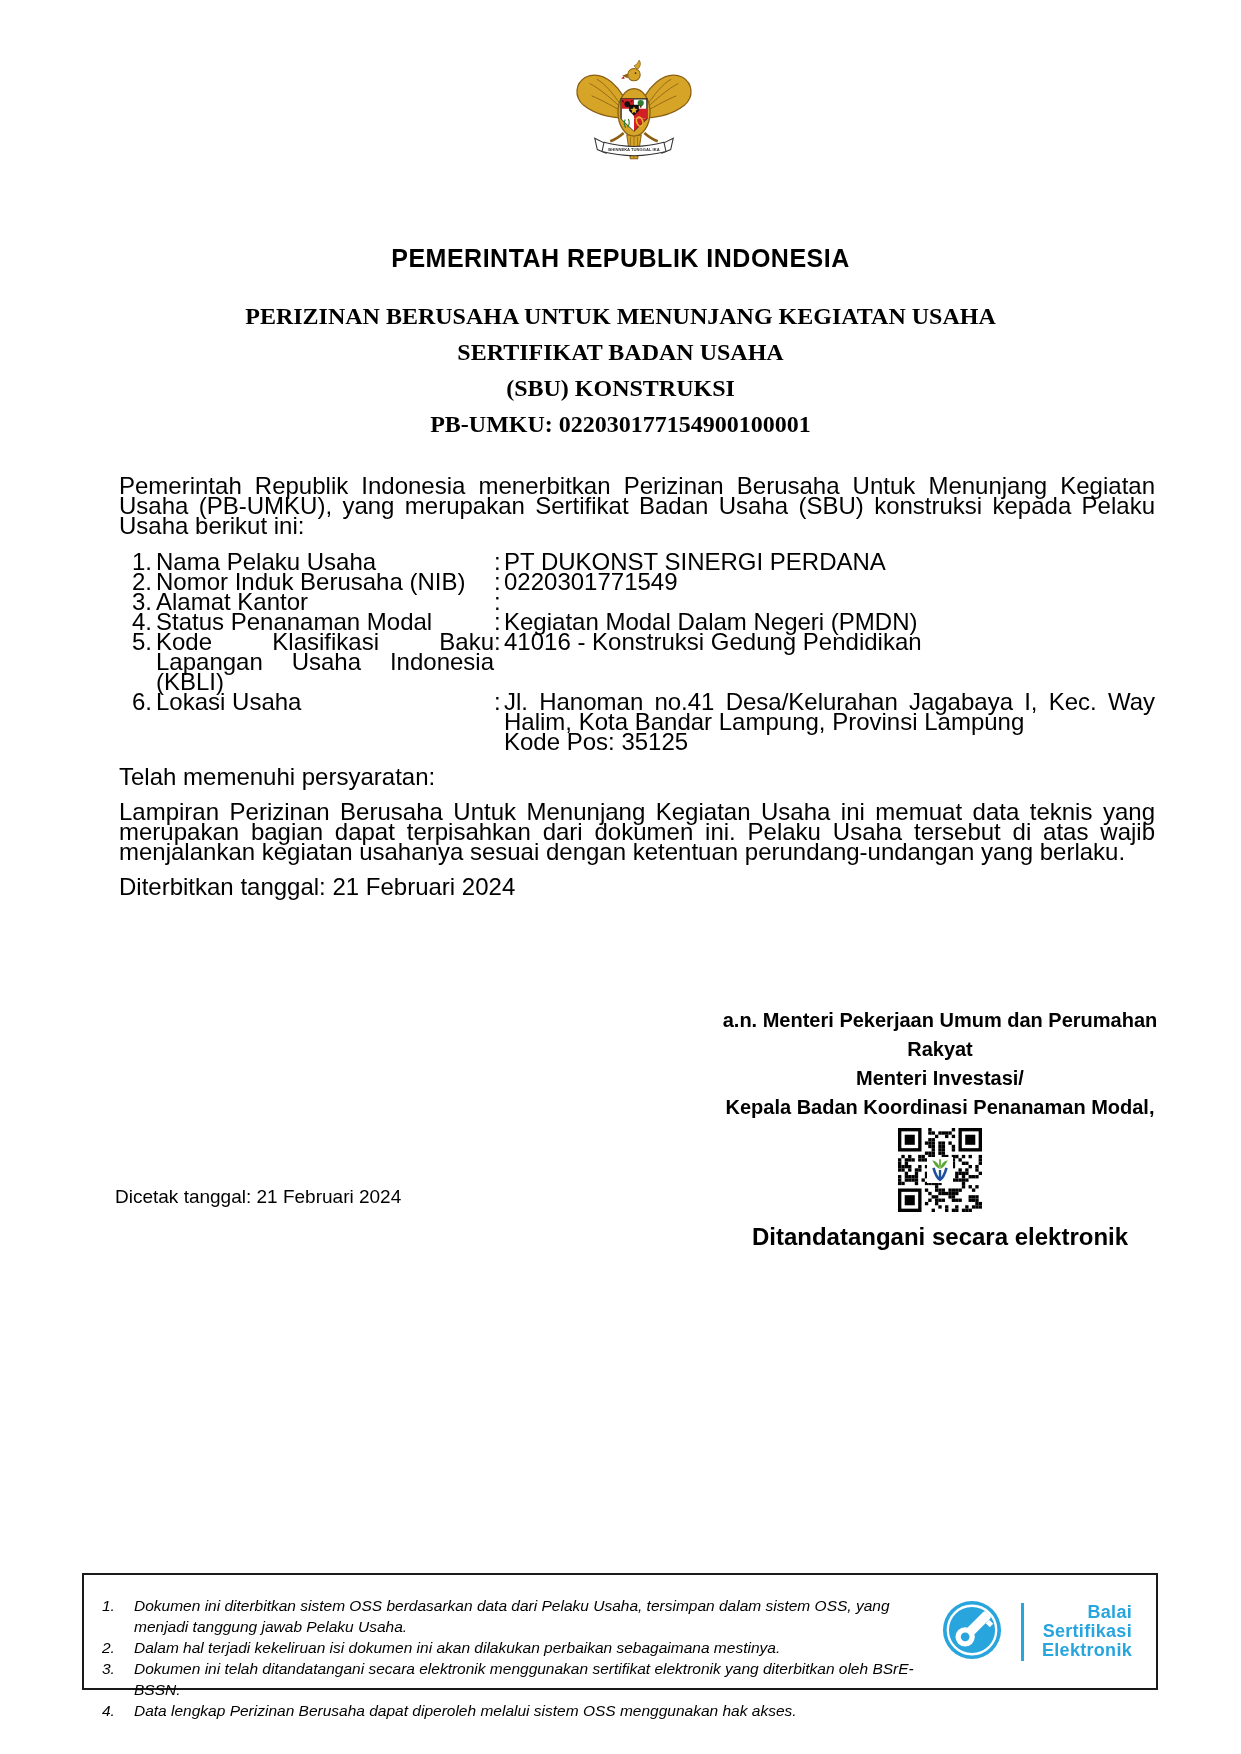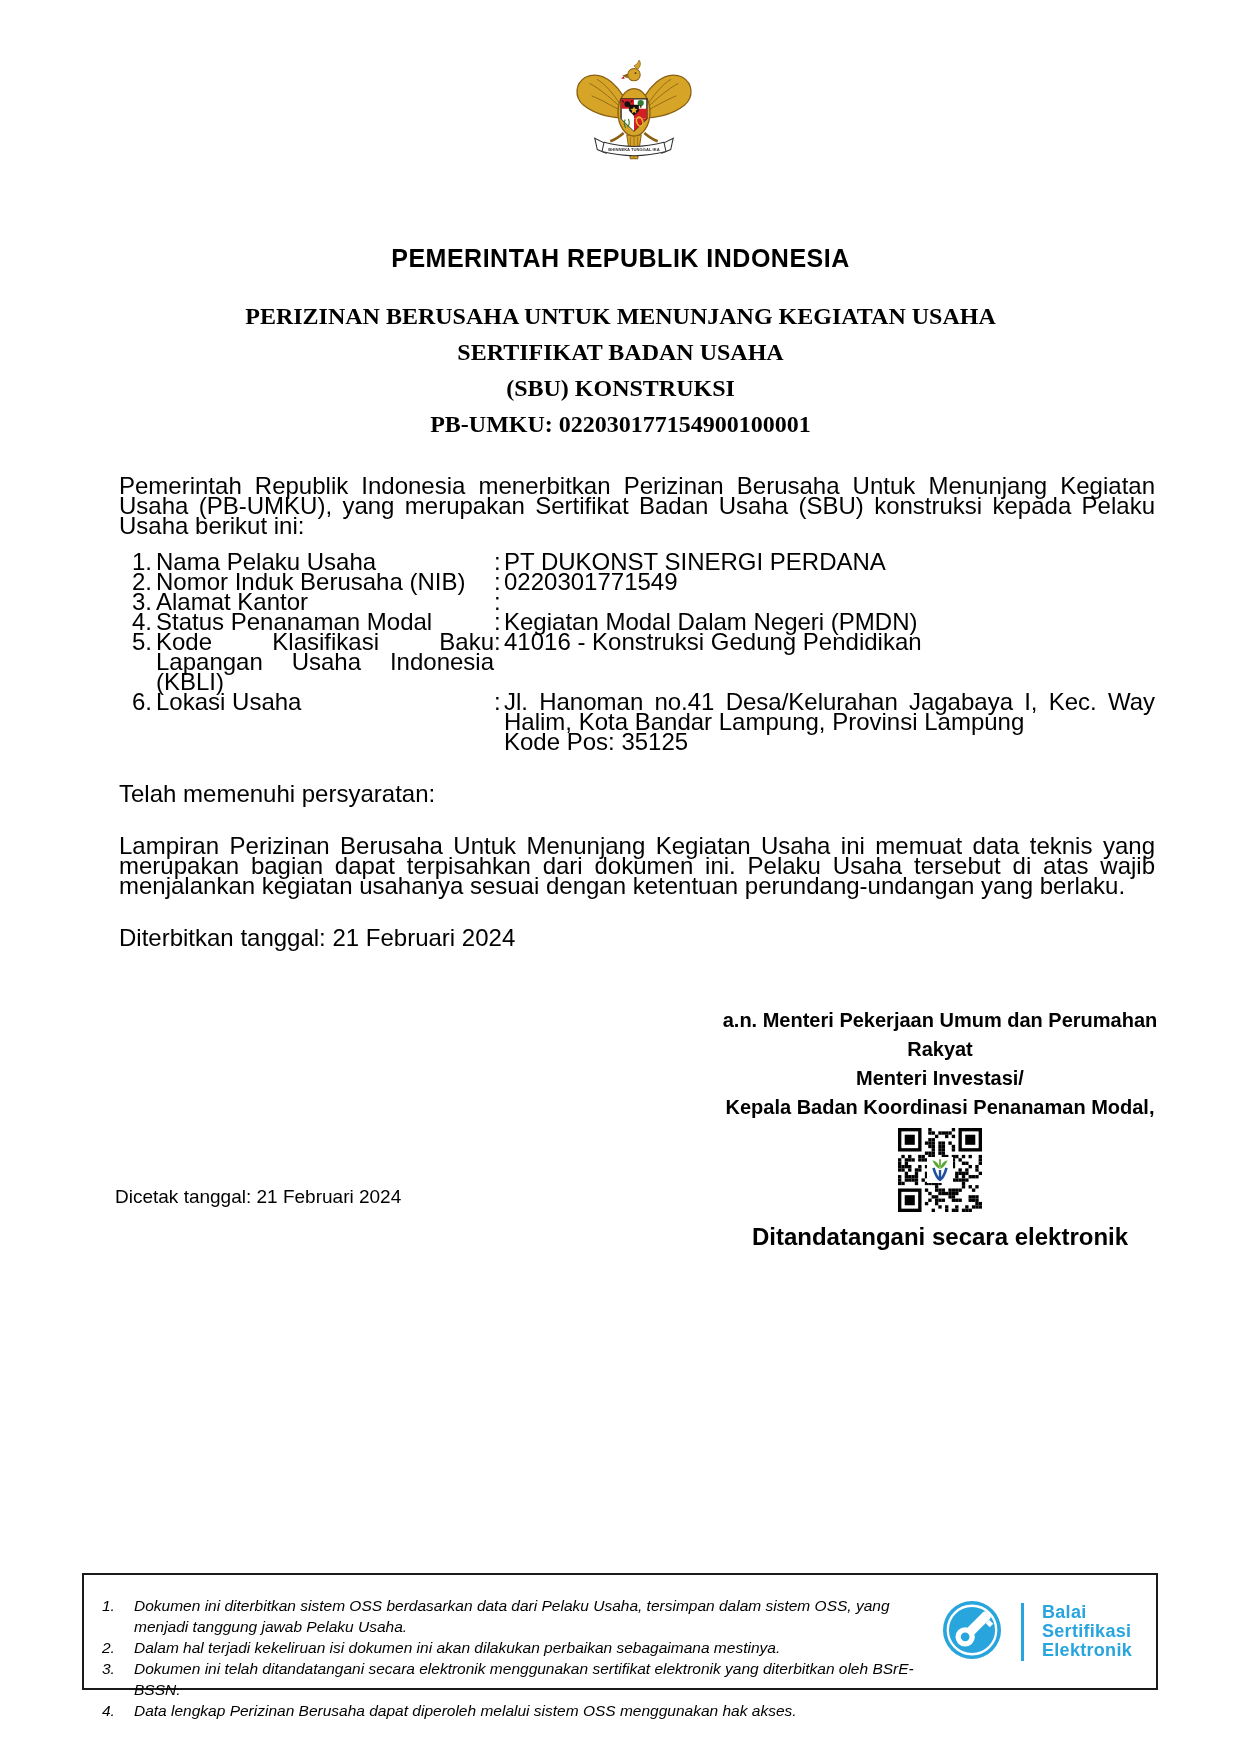--- a/index.html
+++ b/index.html
@@ -24,21 +24,21 @@
   
   .content{position:absolute;top:476px;left:119px;width:1036px;font-size:24px;line-height:20px;}
   .para{text-align:justify;margin:0;}
   .list{margin-top:16px;}
   .li-row{display:flex;align-items:flex-start;}
   .li-num{flex:0 0 37px;box-sizing:border-box;padding-left:13px;}
   .li-label{flex:0 0 338px;text-align:justify;}
   .li-sep{flex:0 0 10px;}
   .li-val{flex:1;text-align:justify;}
   .li-extra{display:block;}
-  .mt26{margin-top:32px;}
+  .mt26{margin-top:15px;}
 
   
   .sig-block{
     position:absolute;top:1006px;left:700px;width:480px;
     text-align:center;font-weight:bold;font-size:20px;line-height:29px;
   }
   .qr-wrap{position:relative;width:88px;height:84px;margin:6px auto 0 auto;}
   .qr-wrap svg{display:block;}
   .qr-logo{position:absolute;left:31px;top:29px;width:26px;height:26px;background:#fff;}
   .esign-note{margin-top:10px;font-weight:bold;font-size:24px;}
@@ -48,21 +48,21 @@
   .footer-box{
     position:absolute;left:82px;top:1573px;width:1076px;height:117px;
     border:2px solid #1a1a1a;box-sizing:border-box;
   }
   .fnotes{position:absolute;left:10px;top:20px;width:830px;font-style:italic;font-size:15.5px;line-height:21px;}
   .fn-row{display:flex;align-items:flex-start;}
   .fn-num{flex:0 0 40px;box-sizing:border-box;padding-left:8px;}
   .fn-text{flex:0 0 780px;}
   .bse-logo{
     position:absolute;right:24px;top:50%;transform:translateY(-50%);
-    display:flex;align-items:center;gap:18px;
+    display:flex;align-items:center;gap:18px;text-align:right;
   }
   .bse-divider{width:3px;height:58px;background:#29A5DE;}
   .bse-text{font-weight:bold;font-size:18px;line-height:19px;color:#29A5DE;letter-spacing:.3px;}
 </style>
 </head>
 <body>
 
 <div class="page">
 
   <div class="emblem">

